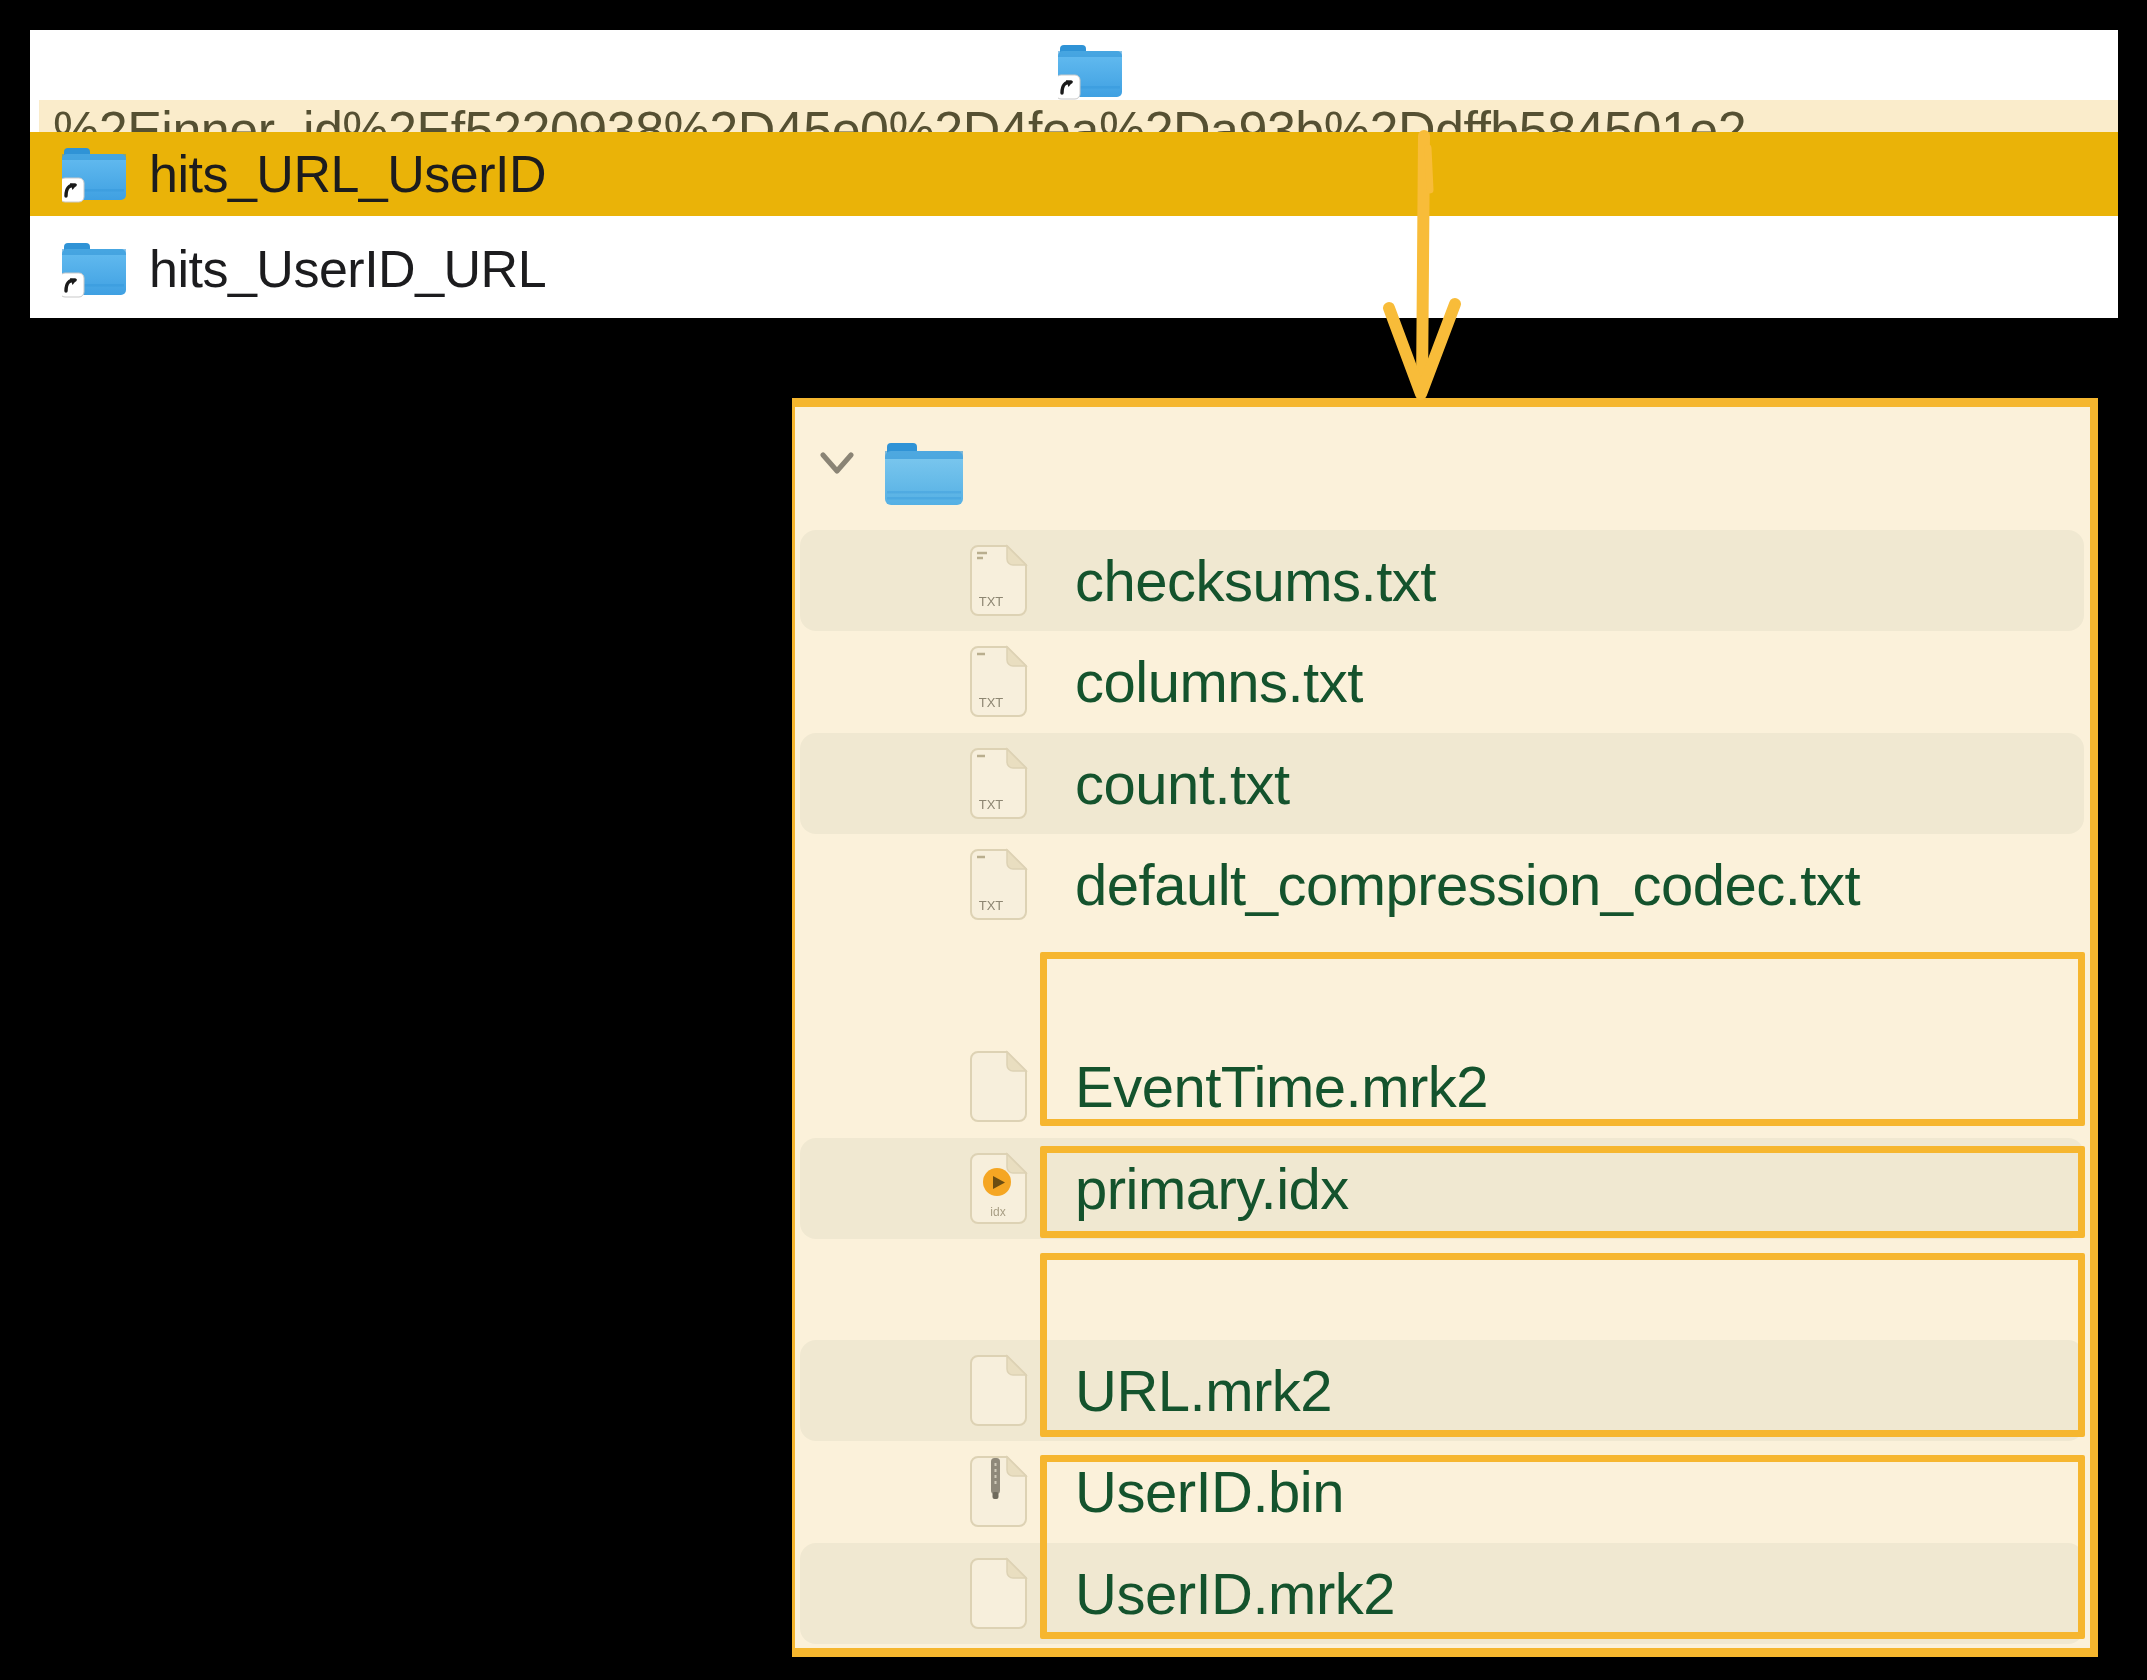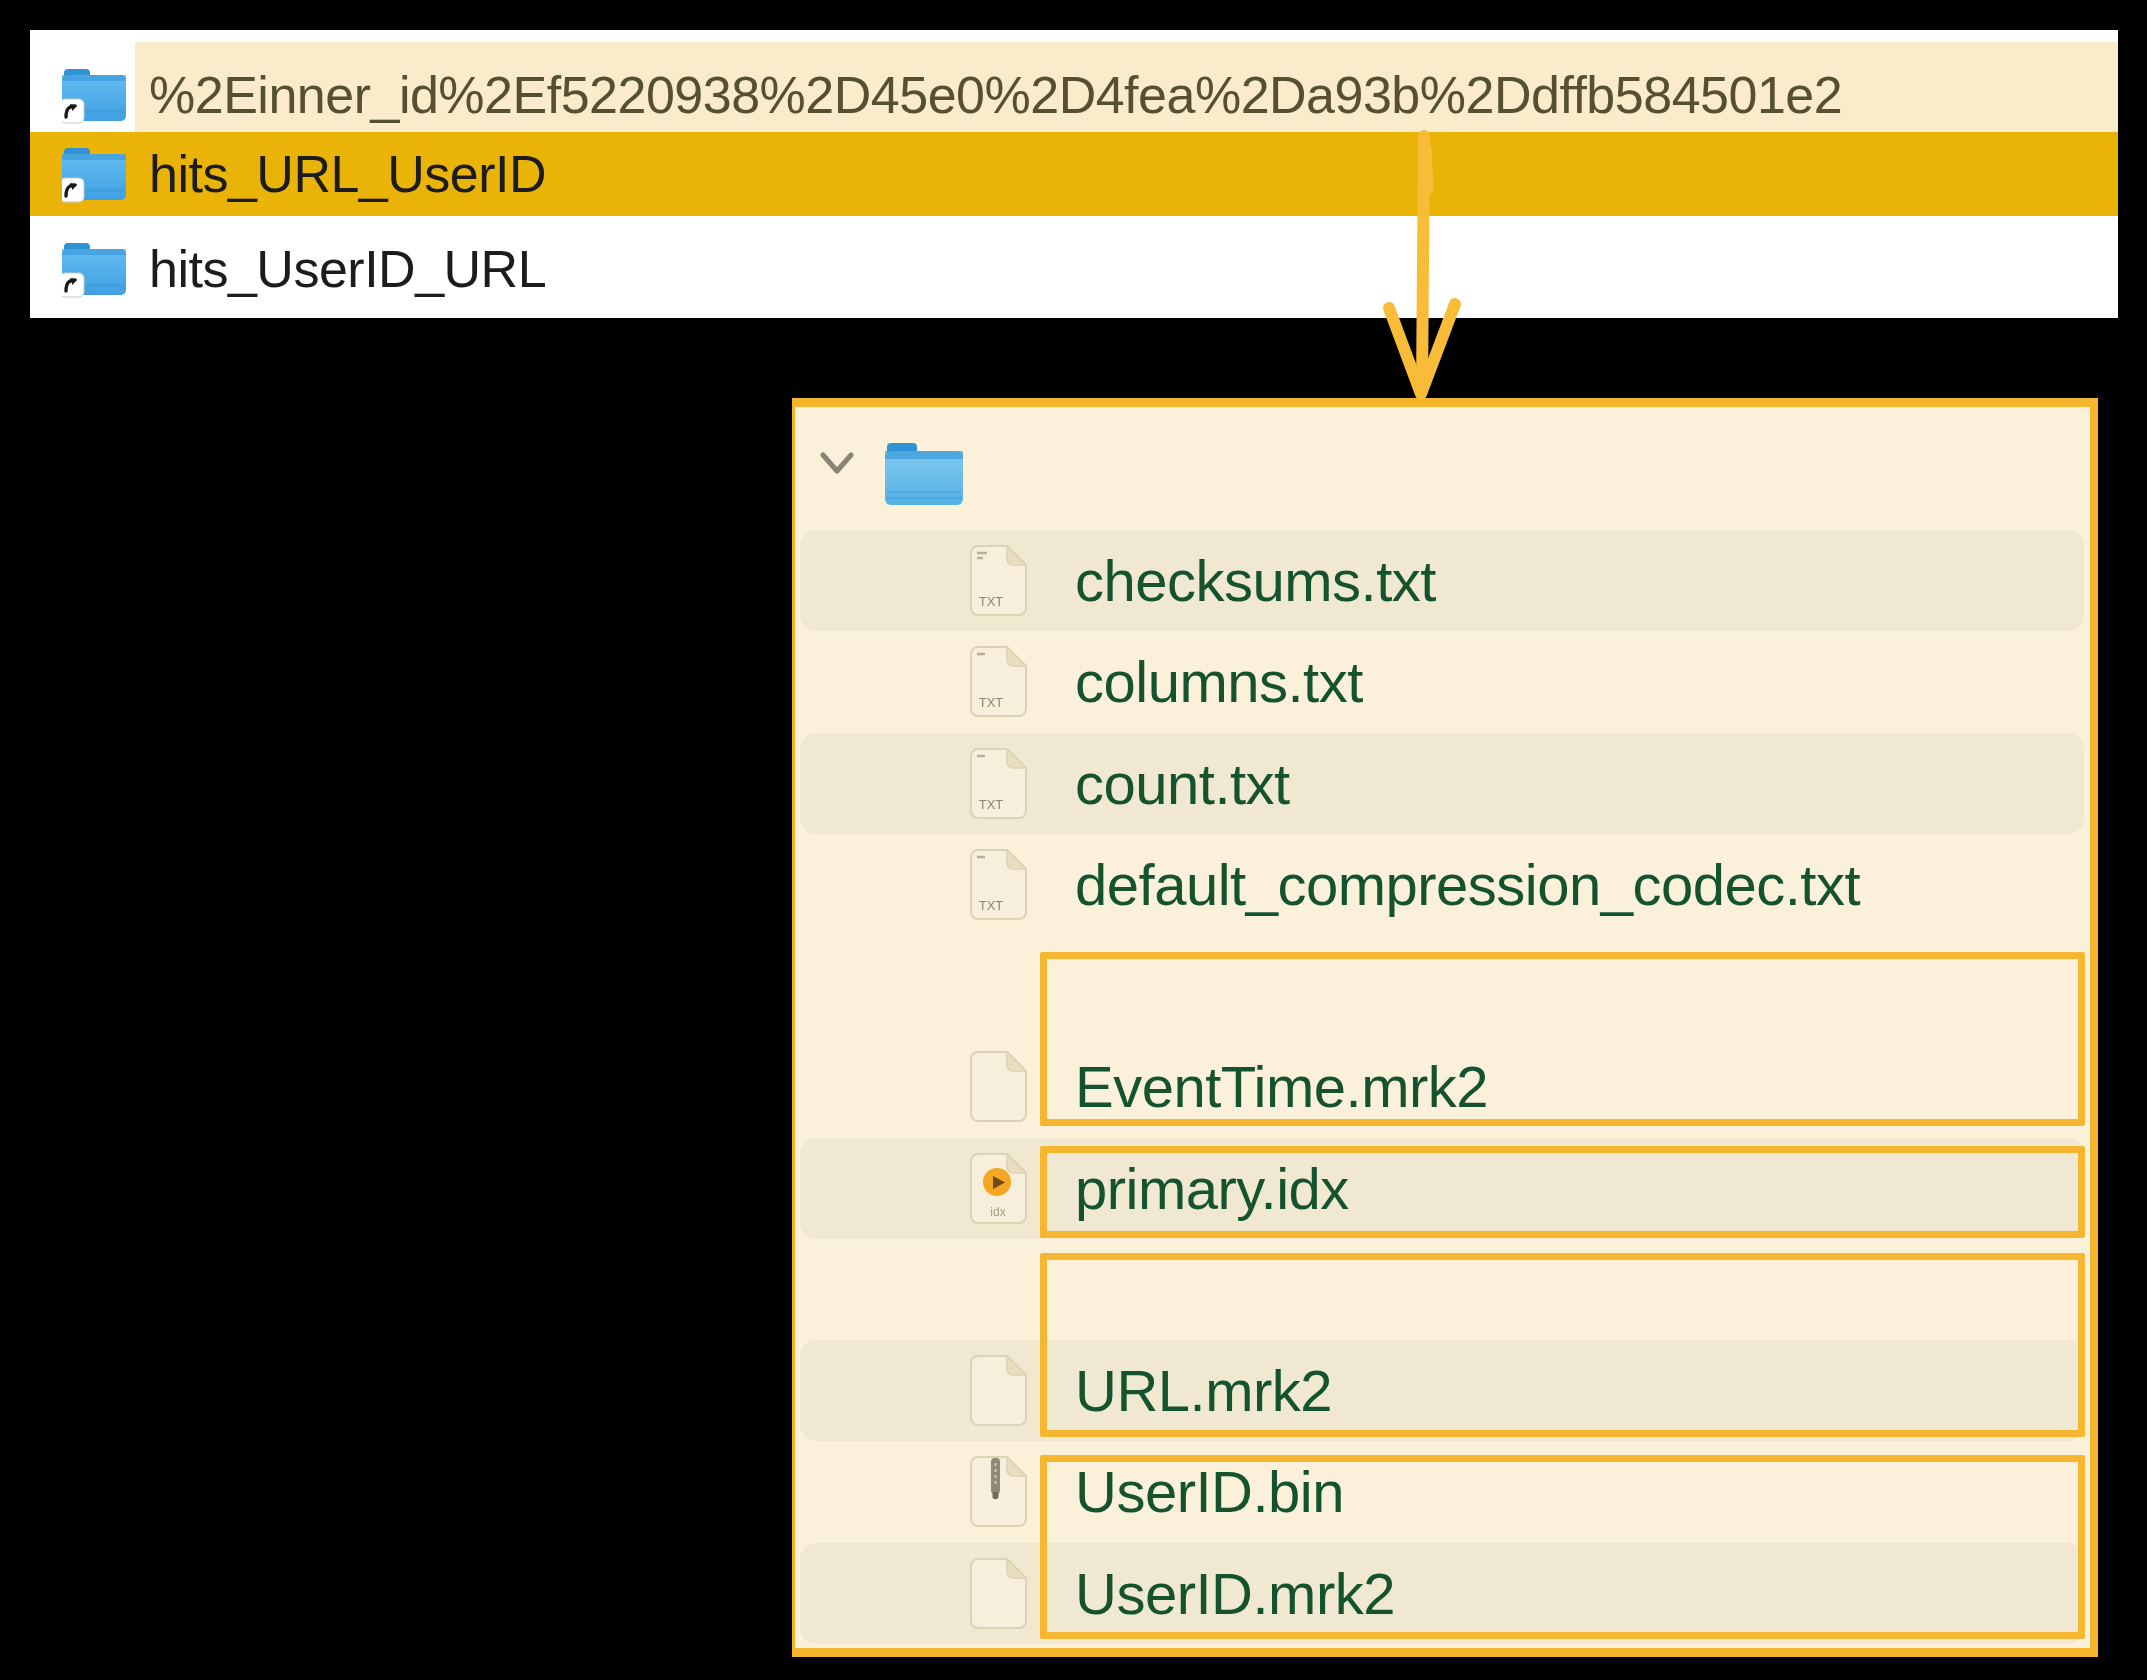--- a/index.html
+++ b/index.html
@@ -4,21 +4,21 @@
 <style>
   html,body{margin:0;padding:0;background:#000;}
   body{width:2147px;height:1680px;position:relative;overflow:hidden;
        font-family:"Liberation Sans","DejaVu Sans",sans-serif;
        -webkit-font-smoothing:antialiased;}
 
   
   .panel1{position:absolute;left:30px;top:30px;width:2088px;height:288px;
           background:#ffffff;}
   .p1row{position:absolute;left:0;right:0;display:flex;align-items:center;}
-  .p1row.r0{top:12px;height:106px;}
+  .p1row.r0{top:12px;height:106px;flex-direction:column;}
   .p1row.r1{top:102px;height:84px;background:#eab308;}
   .p1row.r2{top:194px;height:90px;}
   .p1icon{width:64px;height:58px;margin-left:32px;flex:0 0 auto;position:relative;z-index:2;}
   .p1labelwrap{flex:1;align-self:stretch;display:flex;align-items:center;
                padding-left:14px;margin-left:9px;}
   .r0 .p1labelwrap{background:#faeccb;}
   .p1label{font-size:52px;letter-spacing:-0.5px;color:#1c1c1e;white-space:nowrap;}
   .r0 .p1label{color:#555032;}
 
   

